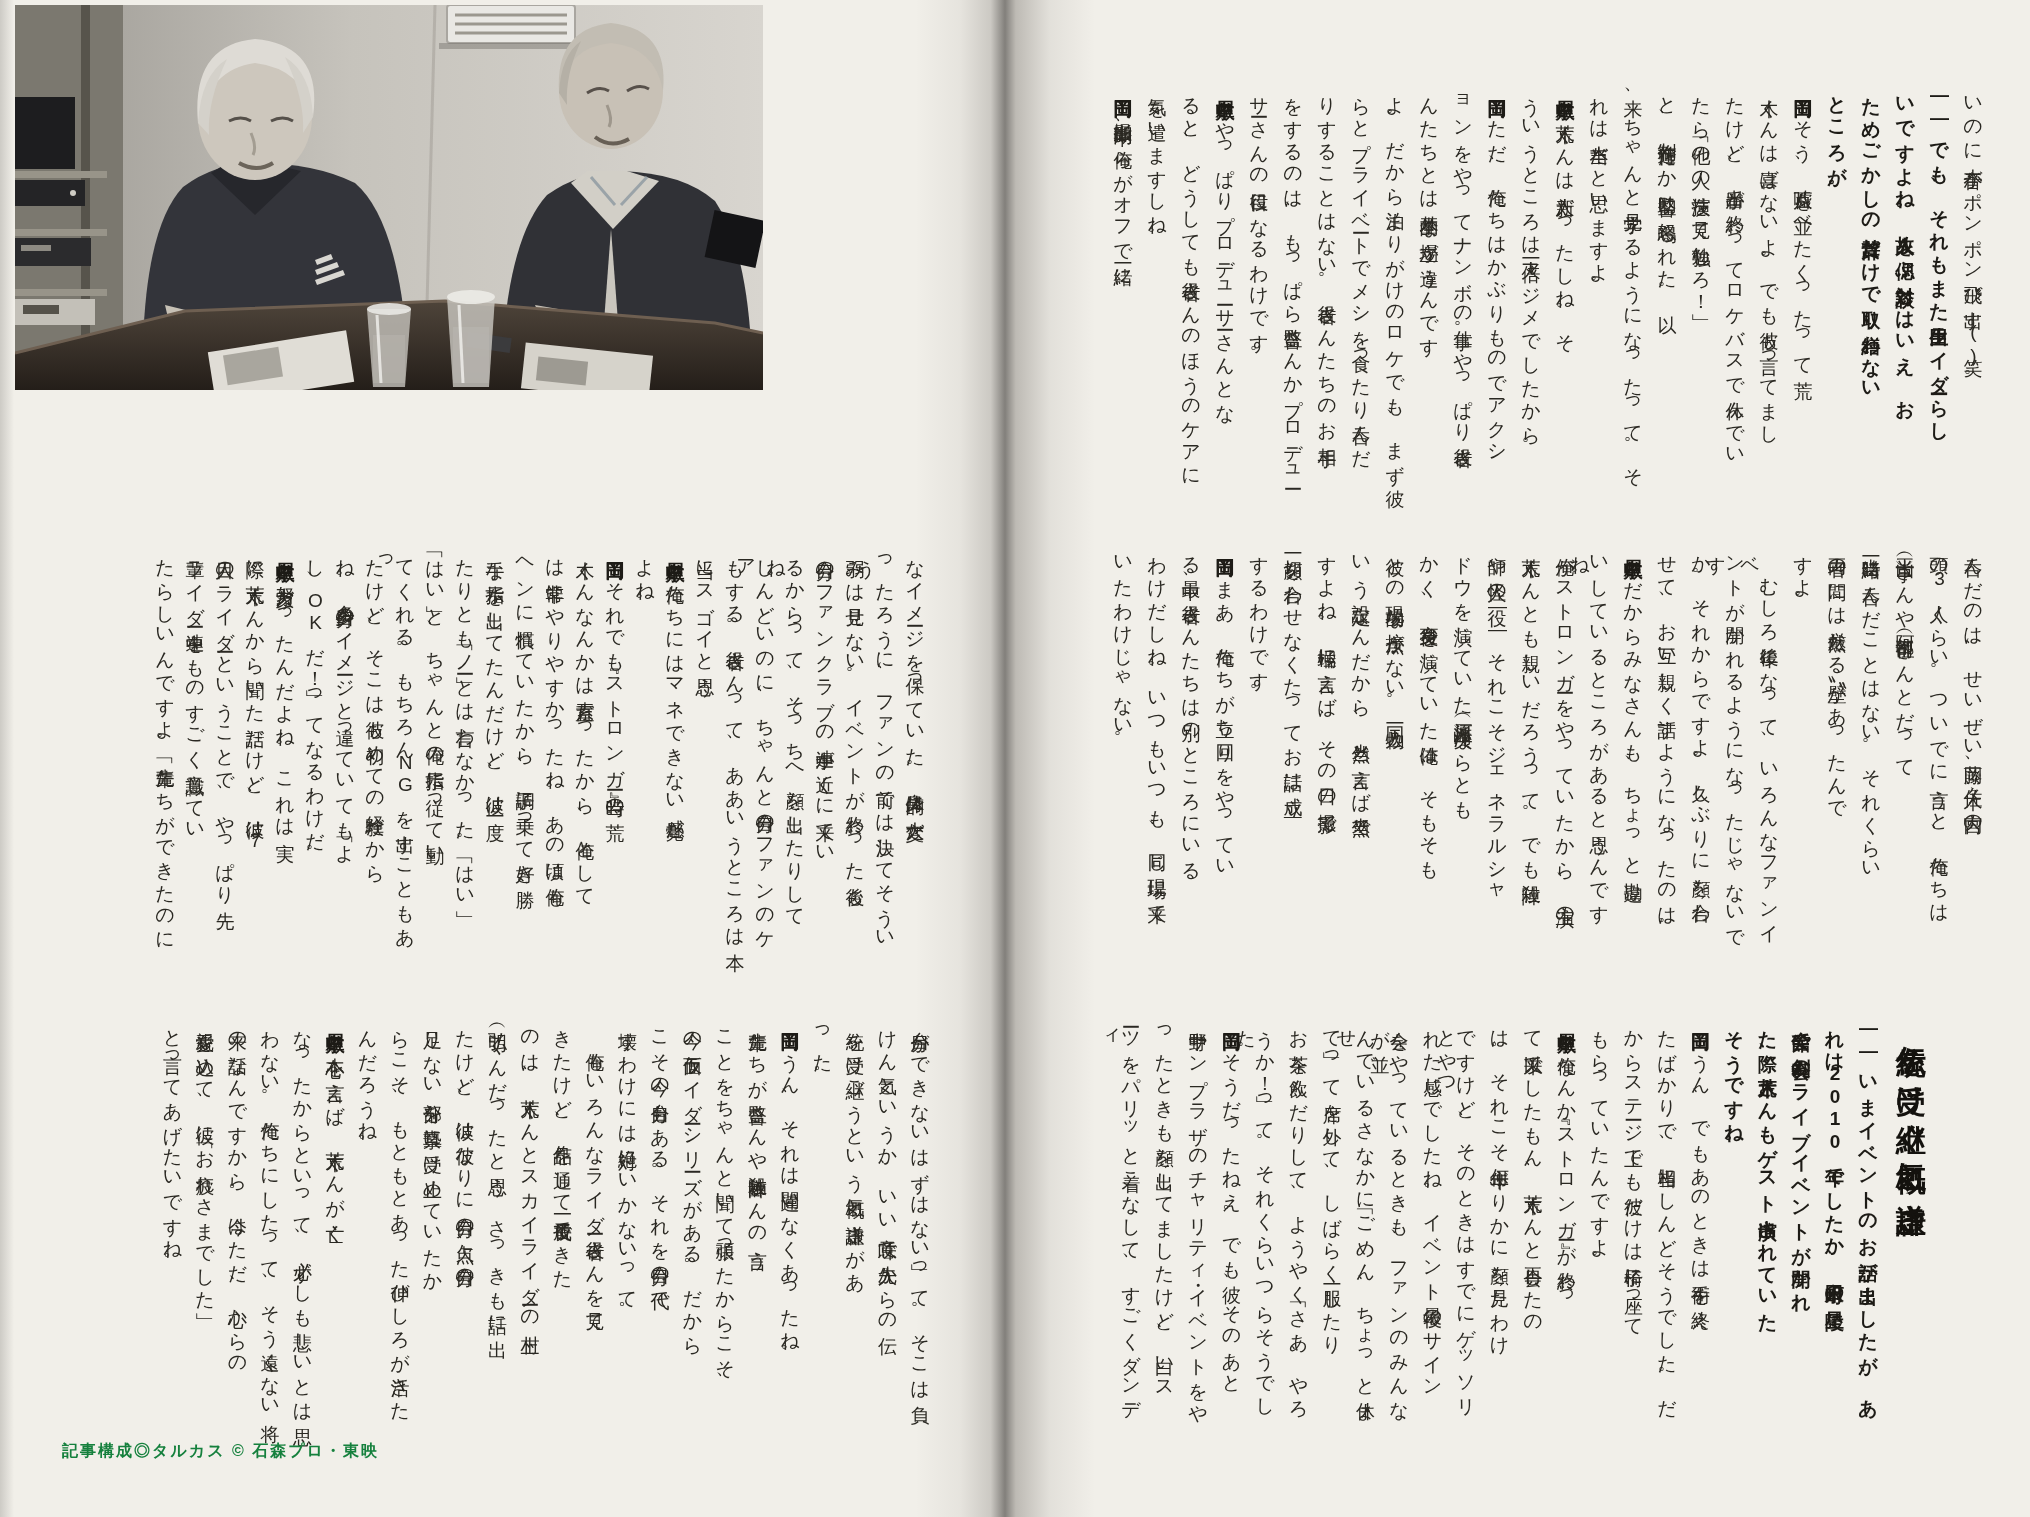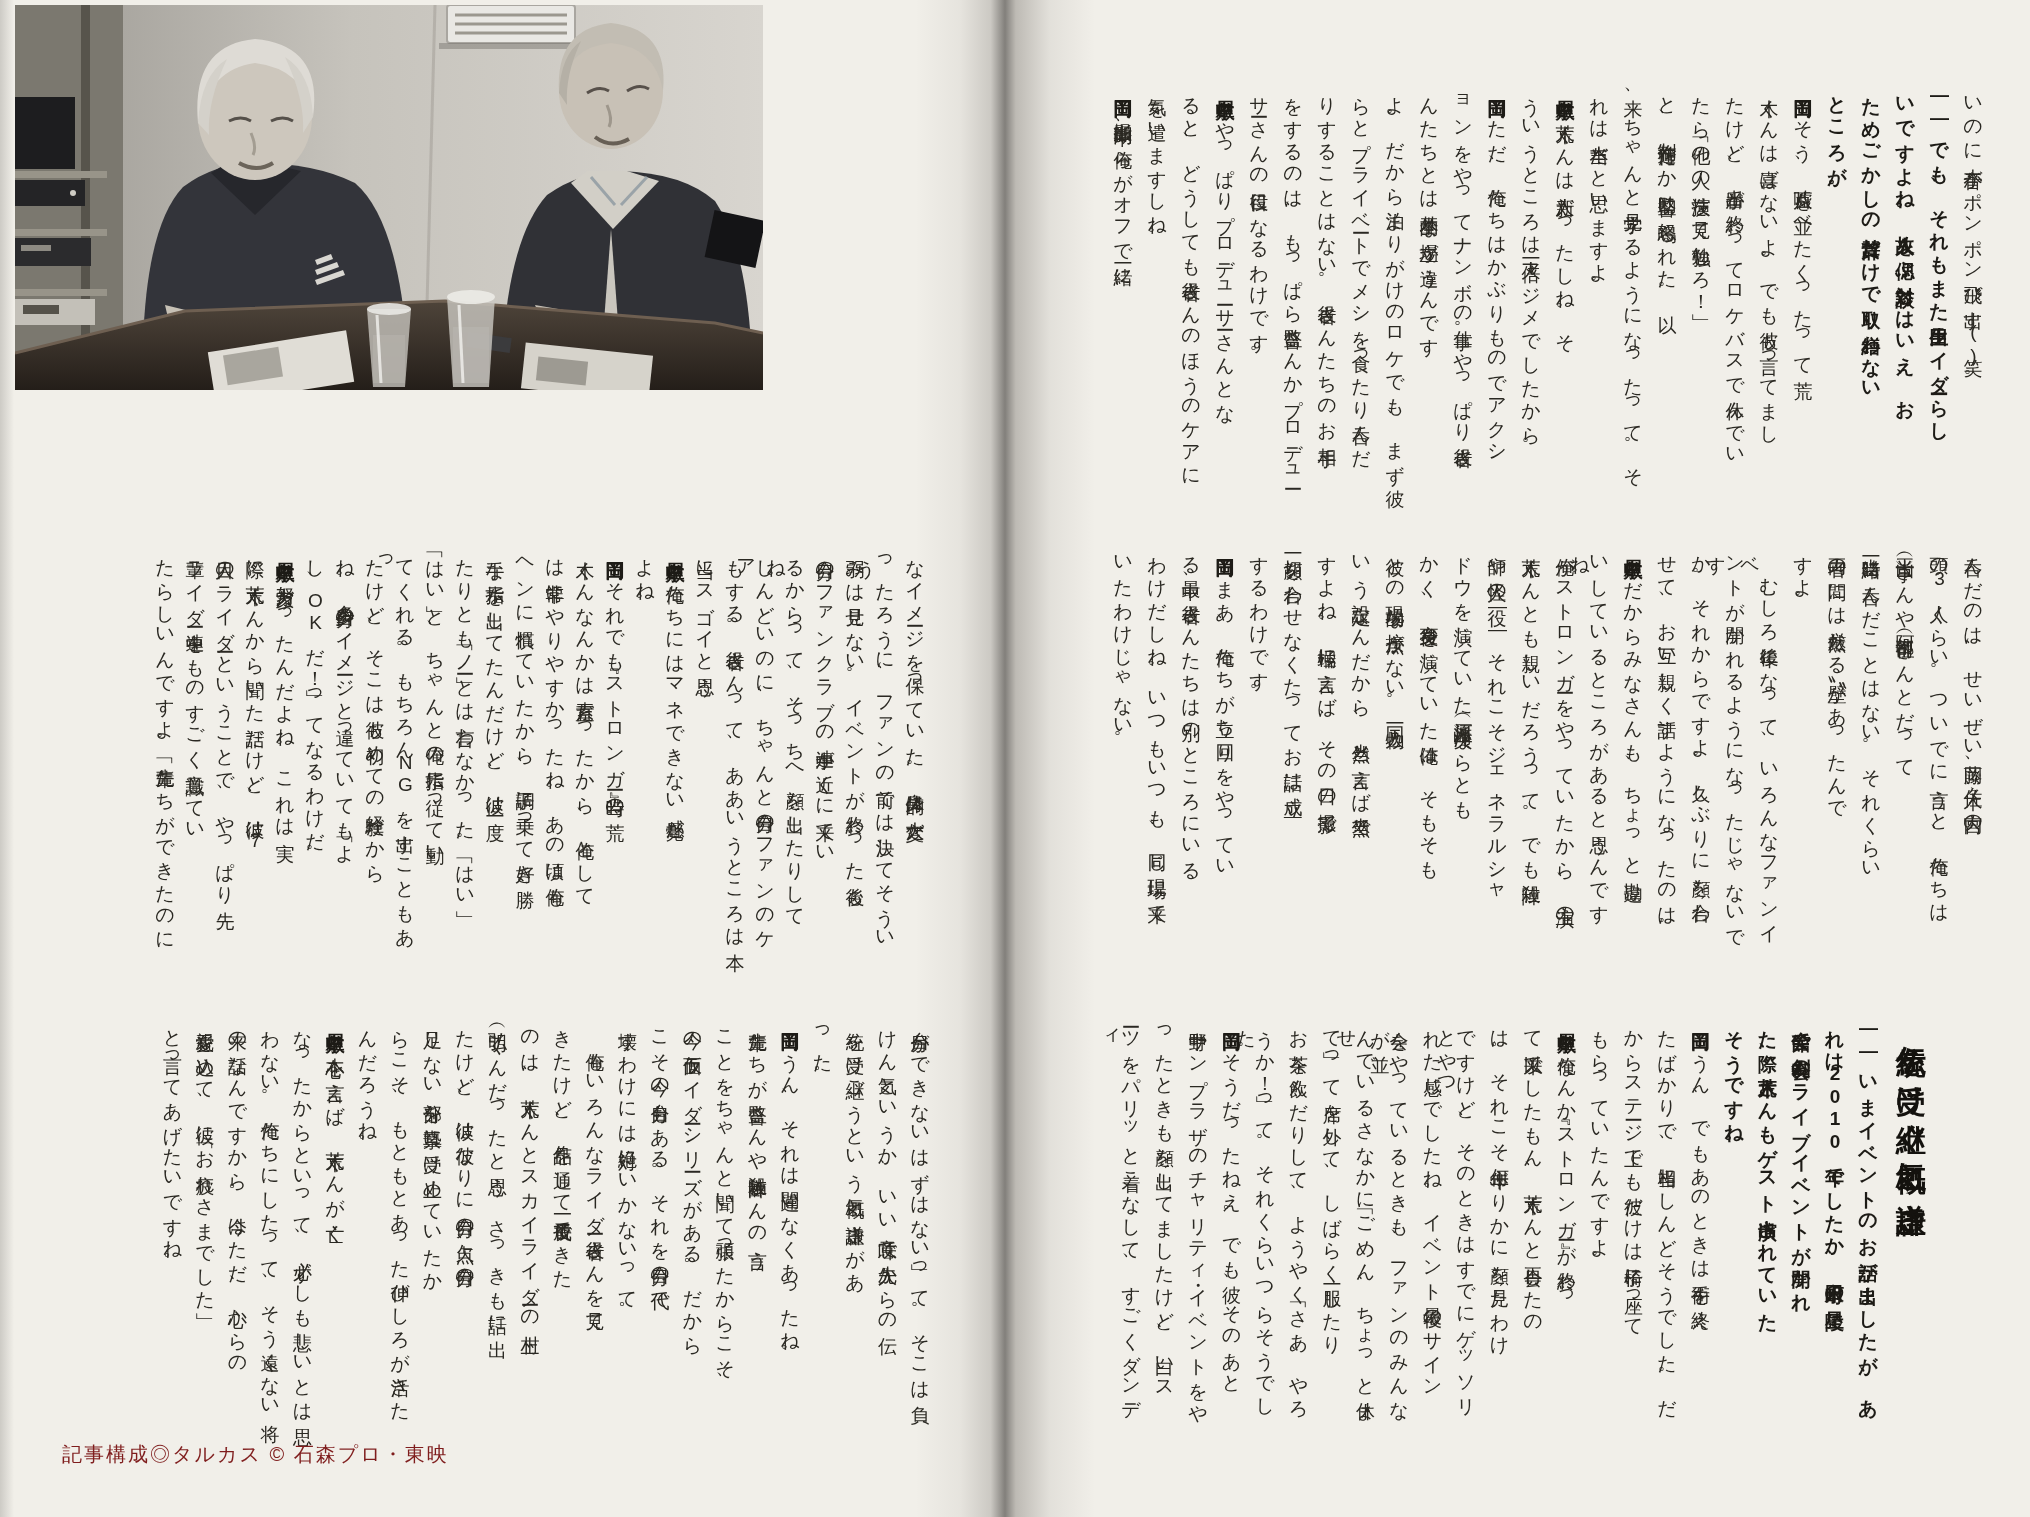--- a/index.html
+++ b/index.html
@@ -55,22 +55,22 @@
   #lp-band3 { left:150px;  top:1017px; width:780px; height:416px; --pitch:32.5px; }
 
   .headline {
     position:absolute; left:1890px; top:1022px; height:416px;
     writing-mode:vertical-rl; text-orientation:upright;
     font-size:30px; font-weight:700; letter-spacing:2px;
     color:#14120e;
   }
   .credit {
     position:absolute; left:62px; top:1441px;
-    font-size:20px; font-weight:400; letter-spacing:2px;
-    color:#7f1d1d;
+    font-size:16px; font-weight:700; letter-spacing:2px;
+    color:#15803d;
   }
 </style>
 </head>
 <body>
 
 <div class="photo">
   <svg viewBox="0 0 748 385" preserveAspectRatio="none">
     <defs>
       <linearGradient id="wallg" x1="0" y1="0" x2="1" y2="0">
         <stop offset="0" stop-color="#9d9a94"></stop>

